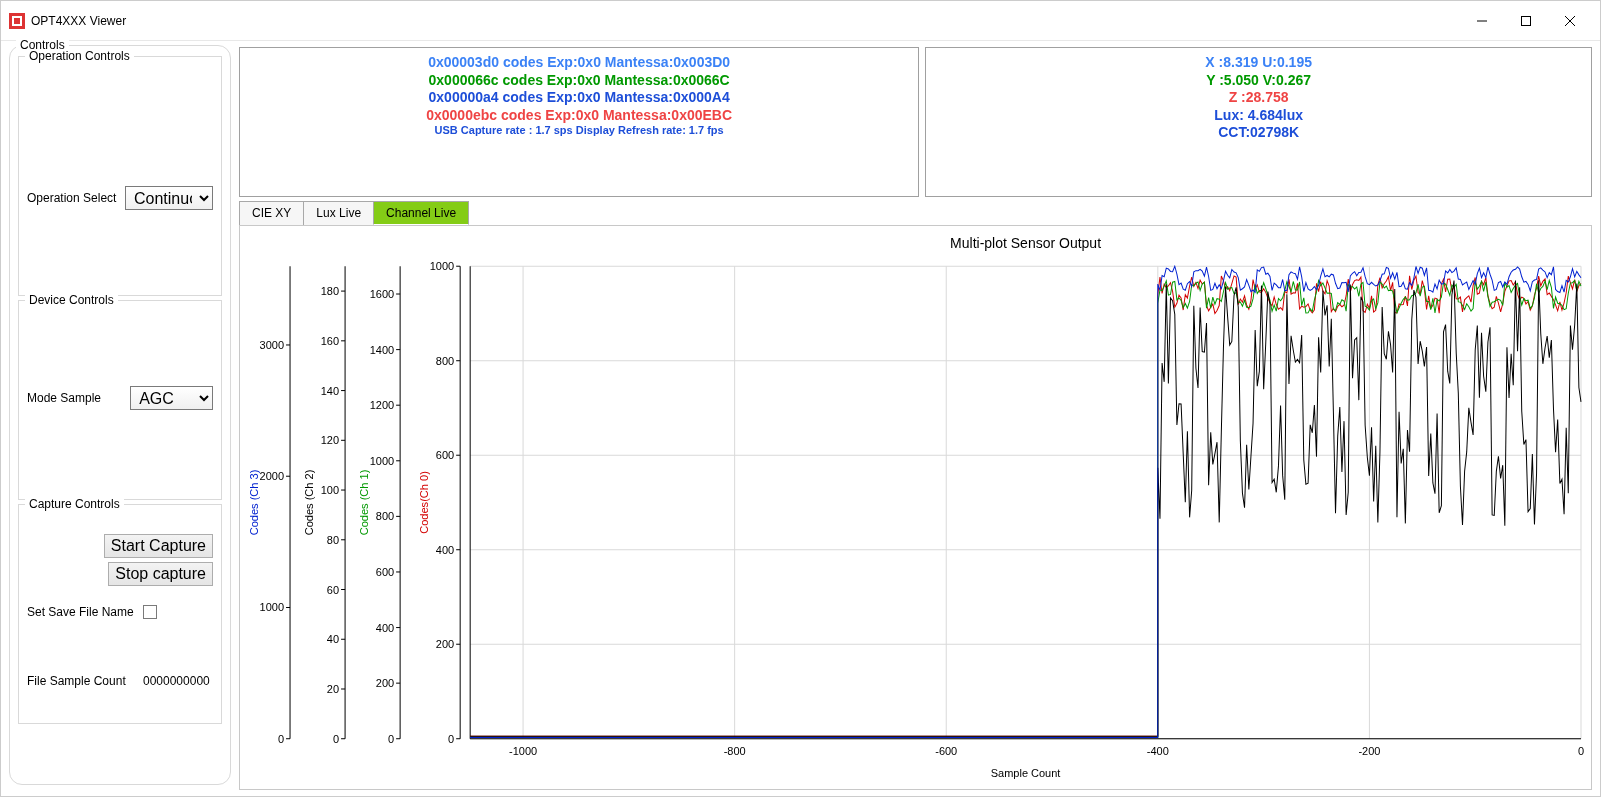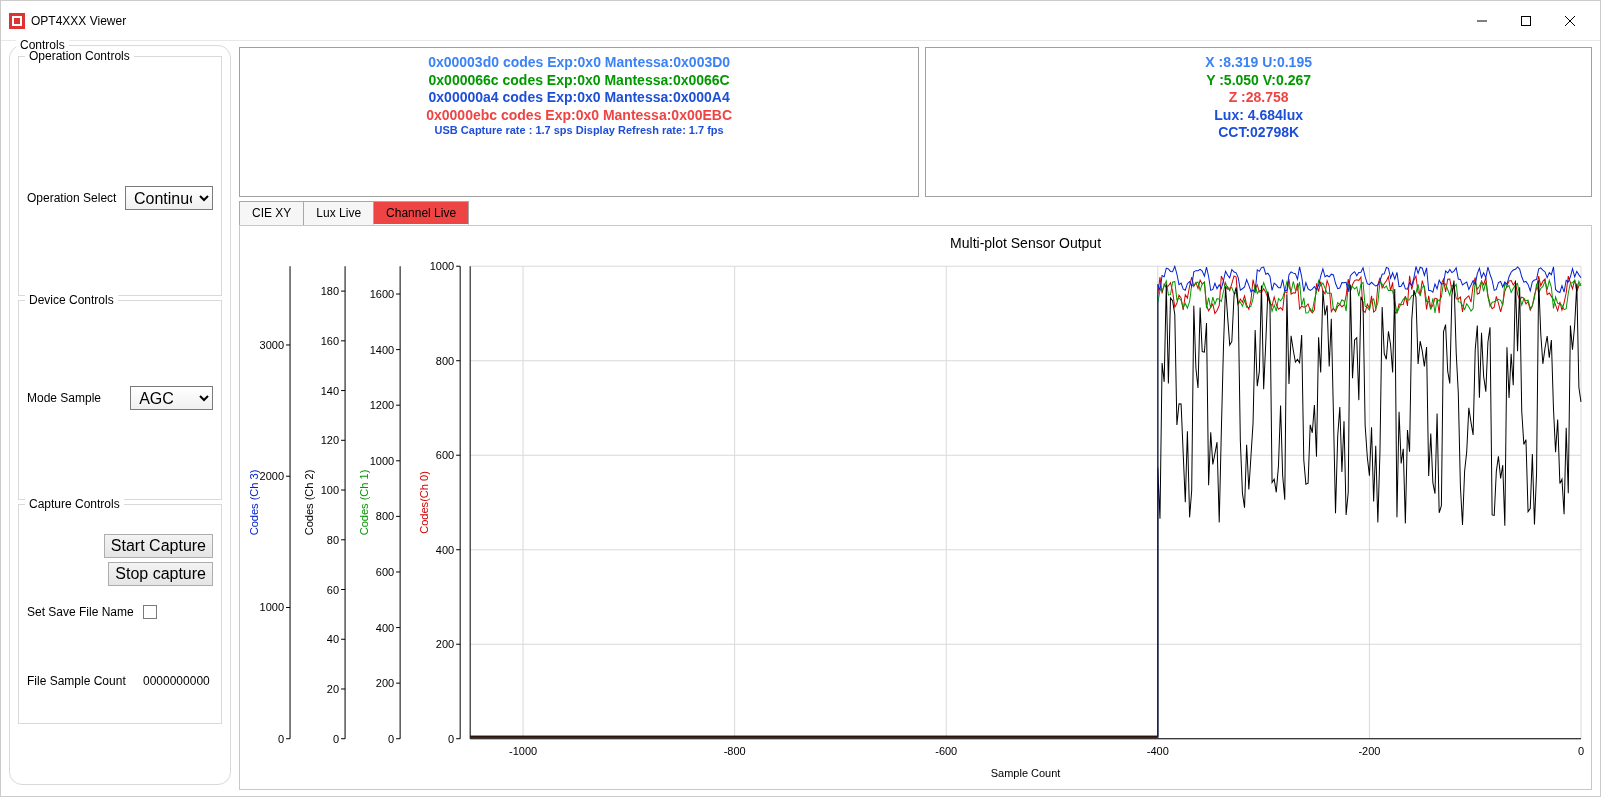--- a/index.html
+++ b/index.html
@@ -29,21 +29,21 @@
 .top-panels { display: flex; gap: 6px; height: 150px; }
 .panel { border: 1px solid #a0a0a0; flex: 1; display: flex; flex-direction: column; align-items: center; justify-content: flex-start; padding-top: 6px; }
 .panel-line { font-weight: bold; font-size: 14px; line-height: 1.25; }
 .panel-line.small { font-weight: bold; font-size: 11px; }
 .c-red { color: #3b82f6; }
 .c-green { color: #009900; }
 .c-black { color: #1d4ed8; }
 .c-blue { color: #ef4444; }
 .tabs { display: flex; margin-top: 4px; }
 .tab { border: 1px solid #a8a8a8; border-bottom: none; padding: 4px 12px; background: #f6f6f6; cursor: pointer; font-size: 12px; margin-right: -1px; }
-.tab.active { background: #ef4444; border-bottom: 1px solid #fff; position: relative; z-index: 2; }
+.tab.active { background: #84cc16; border-bottom: 1px solid #fff; position: relative; z-index: 2; }
 .chart-area { border: 1px solid #c8c8c8; background: #fff; flex: 1; position: relative; }
 .chart-svg { width: 100%; height: 100%; display: block; }
 .axis-text { font-size: 11px; fill: #000; }
 .tick-text { font-size: 11px; fill: #000; }
 .title-text { font-size: 14px; fill: #000; }
 .grid-line { stroke: #d9d9d9; stroke-width: 1; }
 .axis-line { stroke: #000; stroke-width: 1; }
 .y-label { font-size: 11px; }
 </style>
 </head>

